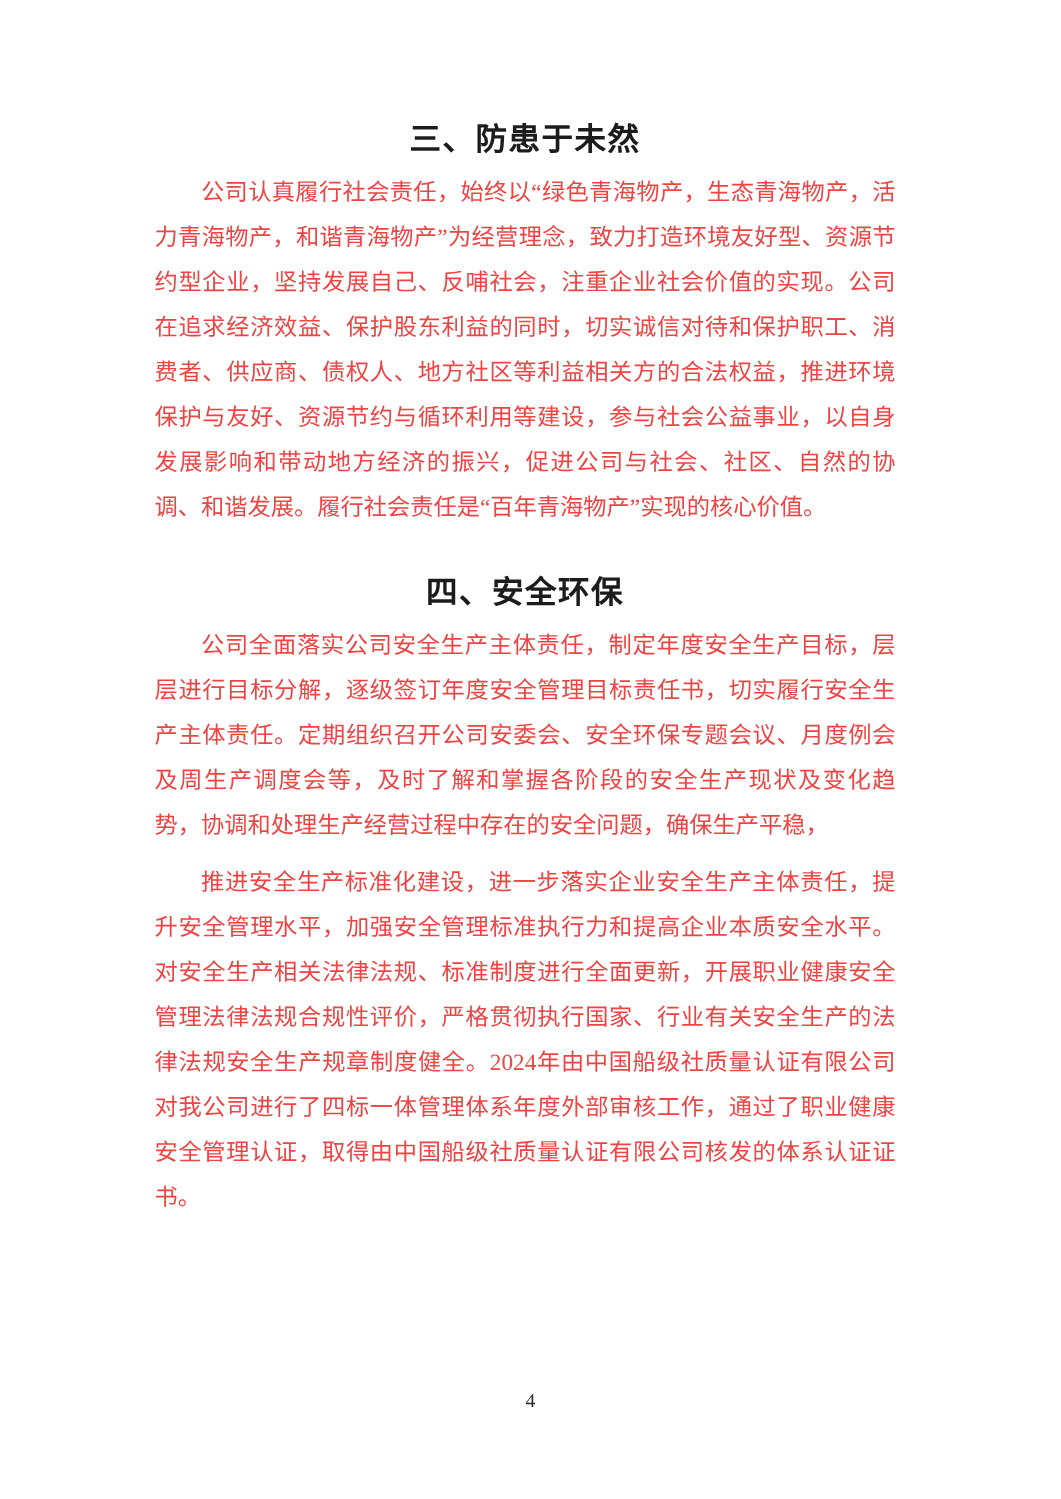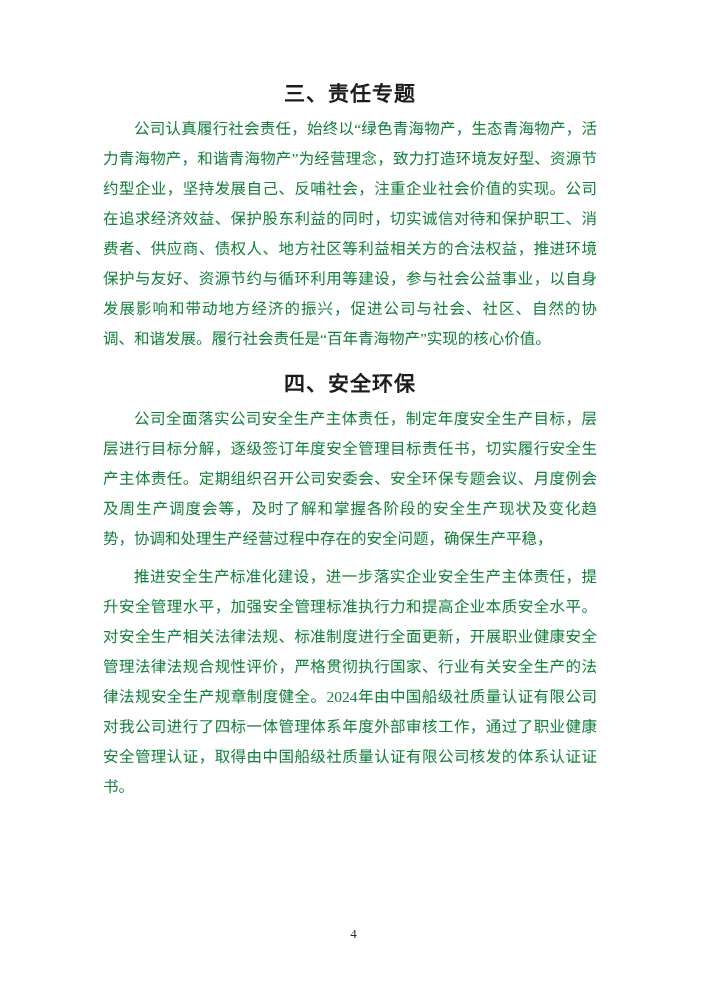--- a/index.html
+++ b/index.html
@@ -26,51 +26,51 @@
     margin: 0;
     font-family: "Liberation Sans", "DejaVu Sans", sans-serif;
     font-weight: 700;
     font-size: 21px;
     line-height: 24px;
     text-align: center;
     color: #1c1c1c;
     letter-spacing: 1px;
   }
   .section-heading.second {
-    margin-top: 18px;
+    margin-top: 30px;
   }
   .para {
     margin: 8px 0 0 0;
     font-size: 15.5px;
     line-height: 30px;
     text-align: justify;
     text-justify: inter-ideograph;
     text-indent: 2em;
     word-break: break-all;
-    color: #15803d;
+    color: #ef4444;
   }
   .para.gap-medium { margin-top: 8px; }
   .para.gap-large  { margin-top: 15px; }
   .page-number {
     position: absolute;
     left: 0;
     right: 0;
     bottom: 57px;
     text-align: center;
     font-size: 13px;
     color: #2b2b2b;
   }
 </style>
 </head>
 <body>
 
 <div class="page">
   <div class="content">
 
-    <h2 class="section-heading">三、责任专题</h2>
+    <h2 class="section-heading">三、防患于未然</h2>
 
     <p class="para">公司认真履行社会责任，始终以“绿色青海物产，生态青海物产，活力青海物产，和谐青海物产”为经营理念，致力打造环境友好型、资源节约型企业，坚持发展自己、反哺社会，注重企业社会价值的实现。公司在追求经济效益、保护股东利益的同时，切实诚信对待和保护职工、消费者、供应商、债权人、地方社区等利益相关方的合法权益，推进环境保护与友好、资源节约与循环利用等建设，参与社会公益事业，以自身发展影响和带动地方经济的振兴，促进公司与社会、社区、自然的协调、和谐发展。履行社会责任是“百年青海物产”实现的核心价值。</p>
 
     <h2 class="section-heading second">四、安全环保</h2>
 
     <p class="para">公司全面落实公司安全生产主体责任，制定年度安全生产目标，层层进行目标分解，逐级签订年度安全管理目标责任书，切实履行安全生产主体责任。定期组织召开公司安委会、安全环保专题会议、月度例会及周生产调度会等，及时了解和掌握各阶段的安全生产现状及变化趋势，协调和处理生产经营过程中存在的安全问题，确保生产平稳，</p>
 
     <p class="para gap-medium">推进安全生产标准化建设，进一步落实企业安全生产主体责任，提升安全管理水平，加强安全管理标准执行力和提高企业本质安全水平。对安全生产相关法律法规、标准制度进行全面更新，开展职业健康安全管理法律法规合规性评价，严格贯彻执行国家、行业有关安全生产的法律法规安全生产规章制度健全。2024年由中国船级社质量认证有限公司对我公司进行了四标一体管理体系年度外部审核工作，通过了职业健康安全管理认证，取得由中国船级社质量认证有限公司核发的体系认证证书。</p>
 
 

